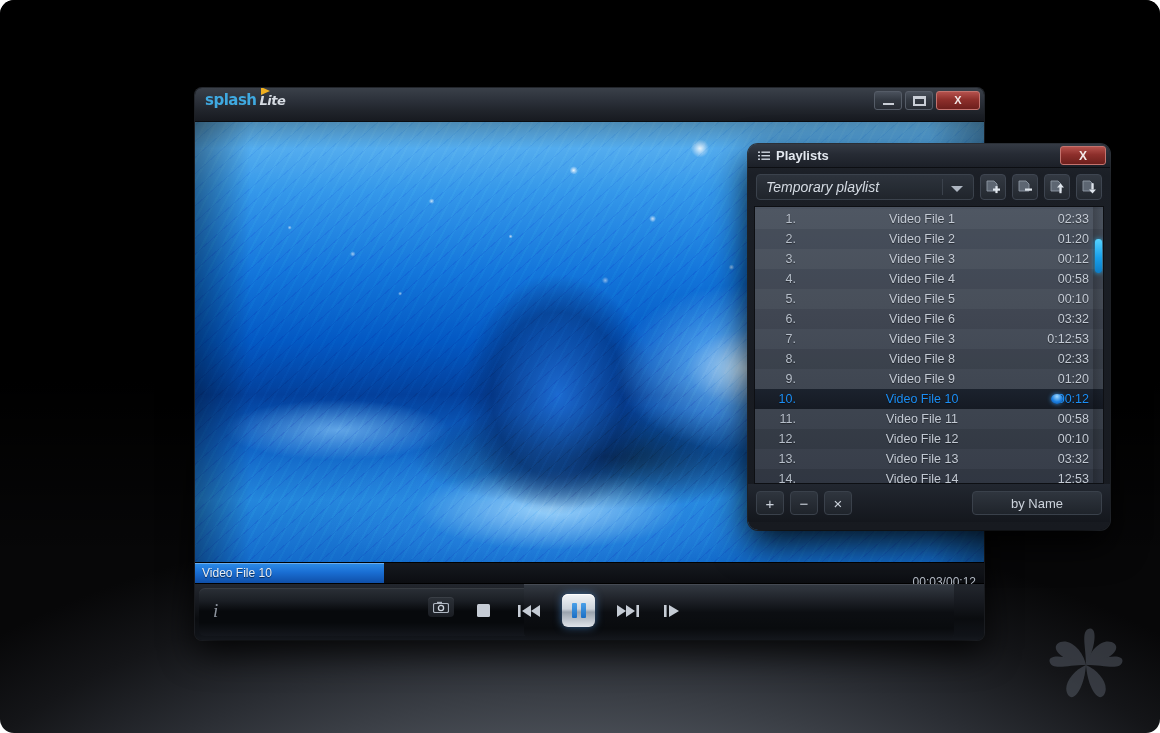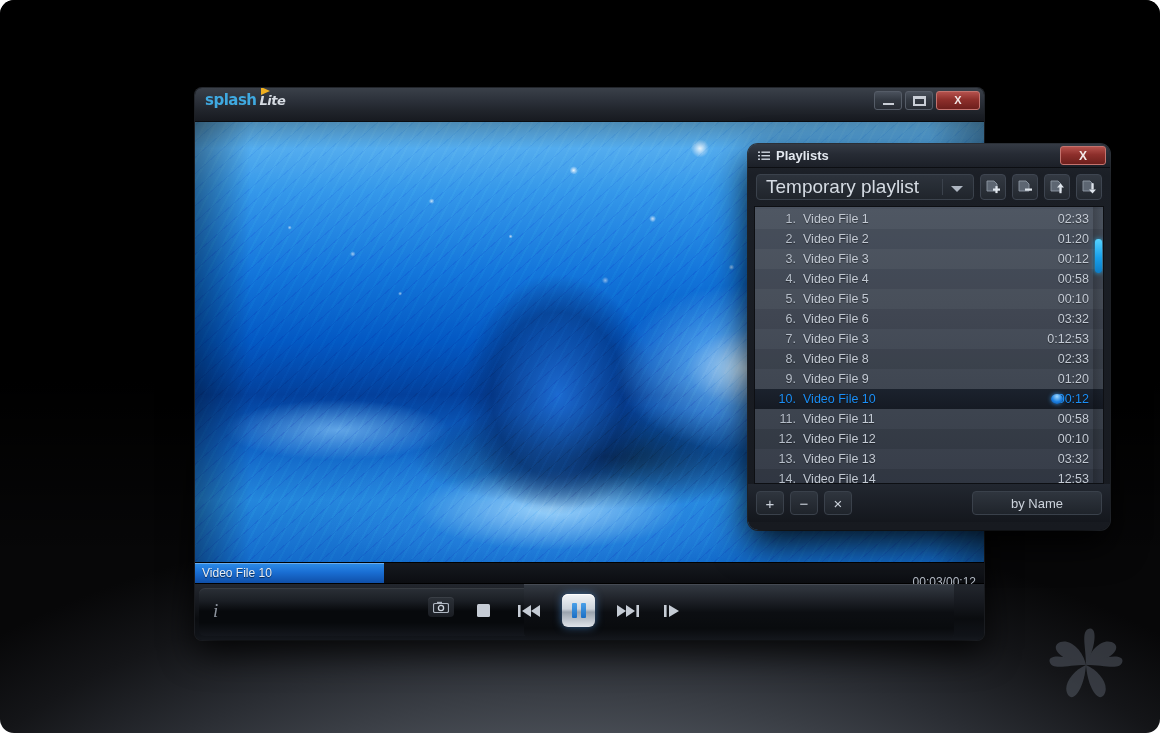--- a/index.html
+++ b/index.html
@@ -251,21 +251,21 @@
     padding:6px 8px;
     display:flex; align-items:center; gap:6px;
   }
   .pl-select {
     position:relative;
     flex:1; height:26px; border-radius:4px;
     background: linear-gradient(to bottom, #2d333c, #20252c);
     border:1px solid #3b424c;
     display:flex; align-items:center;
   }
-  .pl-select .val { padding-left:9px; font-size:19px; color:#d5dbe3; }
+  .pl-select .val { padding-left:9px; font-size:14px; color:#d5dbe3;font-style:italic; }
   .pl-select .divl { position:absolute; right:30px; top:4px; bottom:4px; width:1px; background:#3b424c; }
   .pl-select .caret {
     position:absolute; right:10px; top:11px;
     width:0;height:0;border-left:6px solid transparent;border-right:6px solid transparent;border-top:6px solid #aeb6c1;
   }
   .pl-tbtn {
     width:26px; height:26px; border-radius:4px;
     background: linear-gradient(to bottom, #333942, #23282f);
     border:1px solid #3e4550;
     display:flex; align-items:center; justify-content:center;
@@ -283,21 +283,21 @@
   .row {
     position:relative; height:20px;
     display:flex; align-items:center;
     font-size:12.5px;
     color:#c3cad4;
     text-shadow:0 1px 1px rgba(0,0,0,0.45);
   }
   .row:nth-child(odd)  { background: rgba(255,255,255,0.022); }
   .row:nth-child(even) { background: rgba(0,0,0,0.045); }
   .row .num  { width:48px; text-align:right; padding-right:7px; color:#b7bfca; }
-  .row .name { flex:1; }
+  .row .name { flex:1;text-align:center; }
   .row .dur  { width:62px; text-align:right; padding-right:14px; }
   .row.sel {
     background: linear-gradient(to bottom, #1b222d, #151a23);
     color:#1b8ef5;
   }
   .row.sel .num { color:#1b8ef5; }
   .row.sel .dur { color:#1b8ef5; }
   .nowplay {
     position:absolute; right:40px; top:5px;
     width:12px; height:10px; border-radius:50%;

